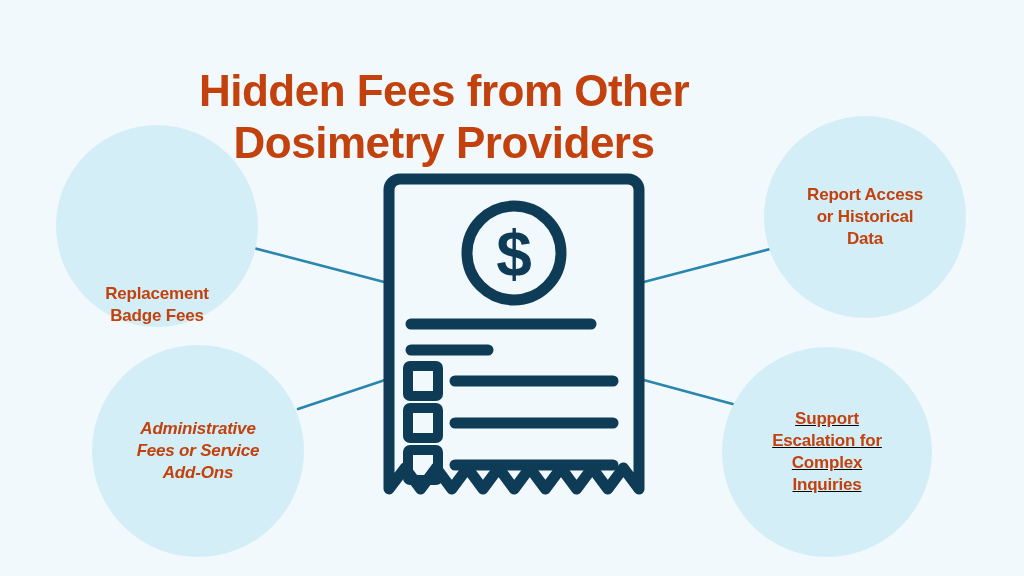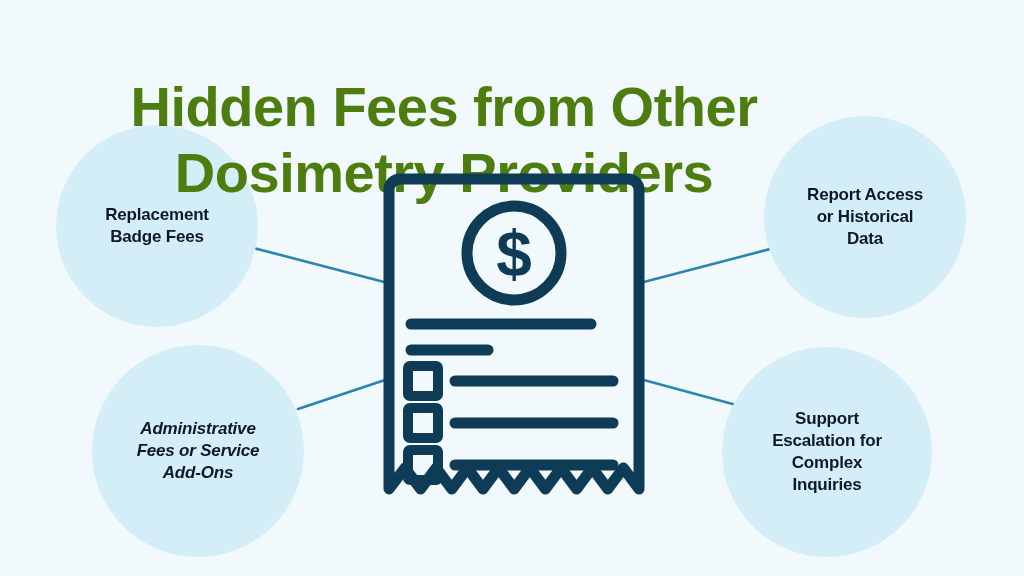--- a/index.html
+++ b/index.html
@@ -33,49 +33,49 @@
     border-radius: 50%;
     background: #d4eef7;
     display: flex;
     align-items: center;
     justify-content: center;
     text-align: center;
     z-index: 2;
     box-sizing: border-box;
   }
   .bubble-label {
-    color: #0f172a;
+    color: #c2410c;
     font-weight: bold;
     font-size: 17px;
     line-height: 1.30;
     letter-spacing: -0.2px;
     padding: 0 14px;
     white-space: pre-line;
   }
   #bubble-replacement-badge-fees {
-    left: 56px;  top: 125px;  width: 202px; height: 202px;
+    left: 56px;  top: 125px;  width: 202px; height: 202px; align-items: flex-end;
   }
   #bubble-administrative-fees {
     left: 92px;  top: 345px;  width: 212px; height: 212px; font-style: italic;
   }
   #bubble-report-access {
     left: 764px; top: 116px;  width: 202px; height: 202px;
   }
   #bubble-support-escalation {
-    left: 722px; top: 347px;  width: 210px; height: 210px;
+    left: 722px; top: 347px;  width: 210px; height: 210px; text-decoration: underline;
   }
   #page-title {
     position: absolute;
     left: 0;
     top: 36px;
     width: 888px;
     text-align: center;
     z-index: 3;
-    color: #4d7c0f;
-    font-size: 56px;
+    color: #c2410c;
+    font-size: 44px;
     font-weight: bold;
     line-height: 1.18;
     letter-spacing: -0.5px;
     white-space: pre-line;
   }
   #receipt-icon {
     position: absolute;
     left: 378px;
     top: 168px;
     width: 272px;

